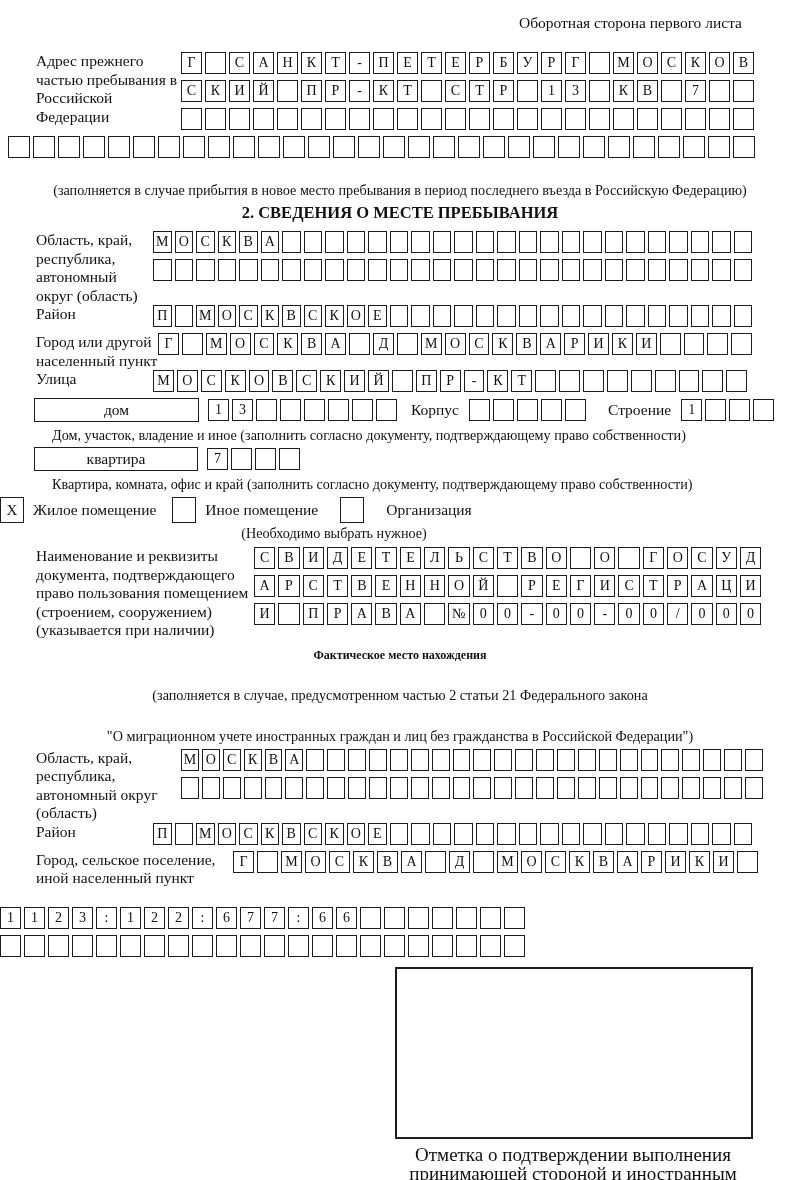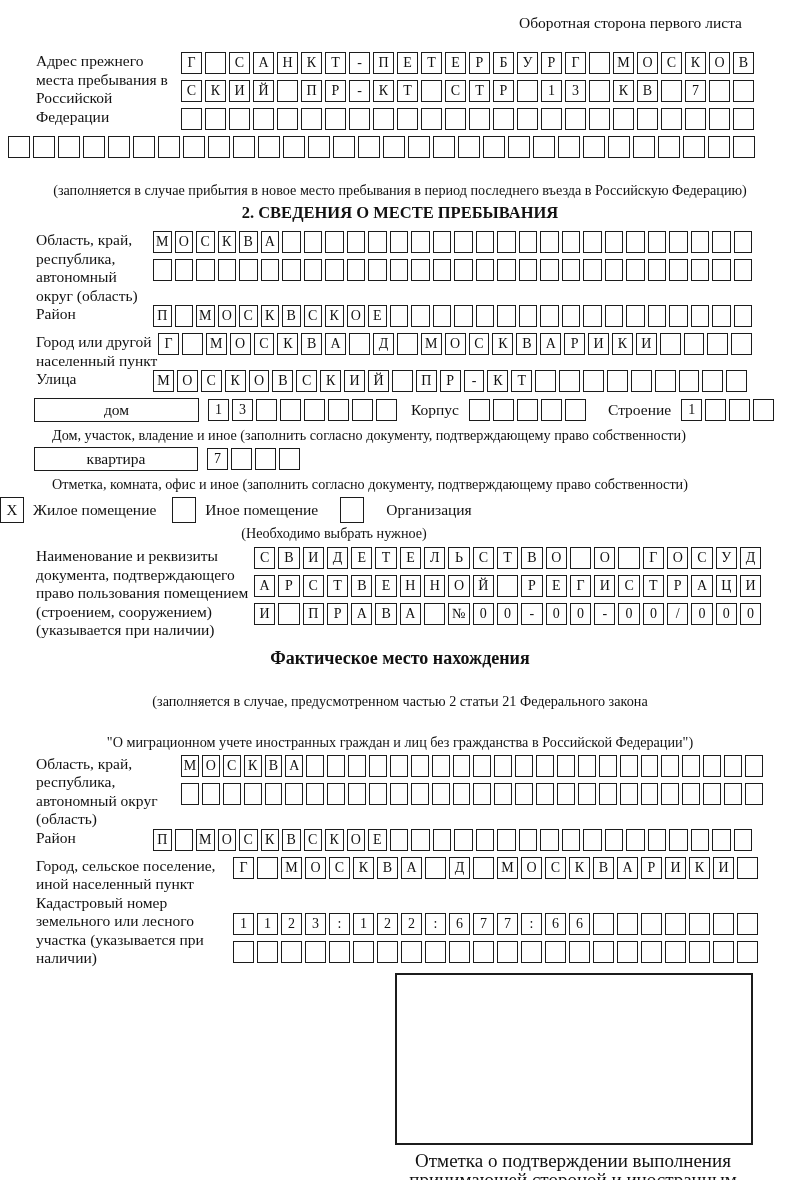--- a/index.html
+++ b/index.html
@@ -55,21 +55,21 @@
   .stamp-cap { width:430px; margin-left:358px; margin-top:6px; text-align:center;
                font-size:19px; line-height:19px; }
   .mb2 { margin-bottom:2px; } .mb4 { margin-bottom:4px; }
 </style>
 </head>
 <body>
 
 <div class="topnote">Оборотная сторона первого листа</div>
 
 <div class="frow">
-  <div class="lbl lw181">Адрес прежнего места пребывания в Российской Федерации</div>
+  <div class="lbl lw181">Адрес прежнего частью пребывания в Российской Федерации</div>
   <div>
     <div class="cellrow cw24">
         <div class="cell">Г</div>
         <div class="cell"></div>
         <div class="cell">С</div>
         <div class="cell">А</div>
         <div class="cell">Н</div>
         <div class="cell">К</div>
         <div class="cell">Т</div>
         <div class="cell">-</div>
@@ -374,21 +374,21 @@
 
 <div class="frow" style="margin-left:34px; align-items:center; margin:3px 0 4px 34px;">
   <div class="fieldbox" style="width:164px; margin-right:9px;">квартира</div>
   <div class="cellrow cwd" style="margin-bottom:0;">
       <div class="cell">7</div>
       <div class="cell"></div>
       <div class="cell"></div>
       <div class="cell"></div>
     </div>
 </div>
-<div class="cap cap-left mb4">Отметка, комната, офис и иное (заполнить согласно документу, подтверждающему право собственности)</div>
+<div class="cap cap-left mb4">Квартира, комната, офис и край (заполнить согласно документу, подтверждающему право собственности)</div>
 
 <div class="frow" style="align-items:center; margin-top:3px;">
   <div class="chk">X</div>
   <div class="inline-lbl" style="margin:0 16px 0 9px;">Жилое помещение</div>
   <div class="chk"></div>
   <div class="inline-lbl" style="margin:0 22px 0 9px;">Иное помещение</div>
   <div class="chk"></div>
   <div class="inline-lbl" style="margin-left:22px;">Организация</div>
 </div>
 <div class="cap cap-center" style="width:668px; margin:1px 0 5px;">(Необходимо выбрать нужное)</div>
@@ -461,21 +461,21 @@
         <div class="cell">0</div>
         <div class="cell">0</div>
         <div class="cell">/</div>
         <div class="cell">0</div>
         <div class="cell">0</div>
         <div class="cell">0</div>
       </div>
   </div>
 </div>
 
-<div class="h-bold" style="font-size:18px; margin:8px 0 18px;">Фактическое место нахождения</div>
+<div class="h-bold" style="font-size:12px; margin:8px 0 18px;">Фактическое место нахождения</div>
 <div class="cap cap-center">(заполняется в случае, предусмотренном частью 2 статьи 21 Федерального закона</div>
 <div class="cap cap-center mb4">"О миграционном учете иностранных граждан и лиц без гражданства в Российской Федерации")</div>
 
 <div class="frow">
   <div class="lbl lw181">Область, край, республика, автономный округ (область)</div>
   <div>
     <div class="cellrow cw28b">
         <div class="cell">М</div>
         <div class="cell">О</div>
         <div class="cell">С</div>
@@ -594,21 +594,20 @@
       <div class="cell">А</div>
       <div class="cell">Р</div>
       <div class="cell">И</div>
       <div class="cell">К</div>
       <div class="cell">И</div>
       <div class="cell"></div>
     </div>
 </div>
 
 <div class="frow">
-  <div class="lbl lw233">Кадастровый номер земельного или лесного участка (указывается при наличии)</div>
   <div style="margin-top:19px;">
     <div class="cellrow cw22">
         <div class="cell">1</div>
         <div class="cell">1</div>
         <div class="cell">2</div>
         <div class="cell">3</div>
         <div class="cell">:</div>
         <div class="cell">1</div>
         <div class="cell">2</div>
         <div class="cell">2</div>

